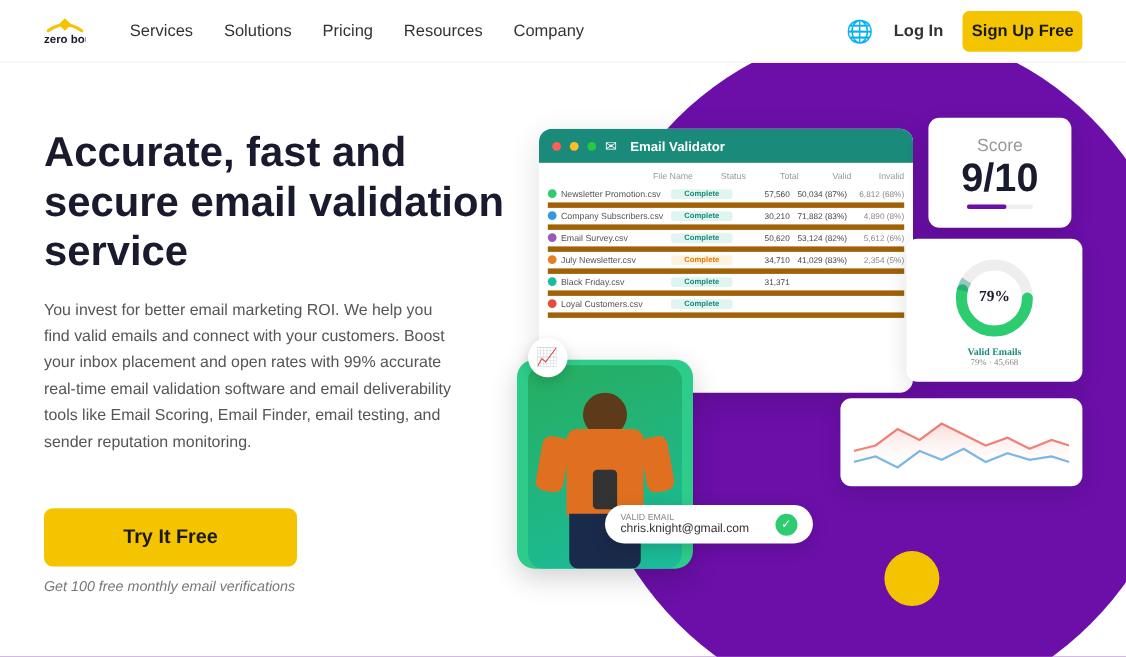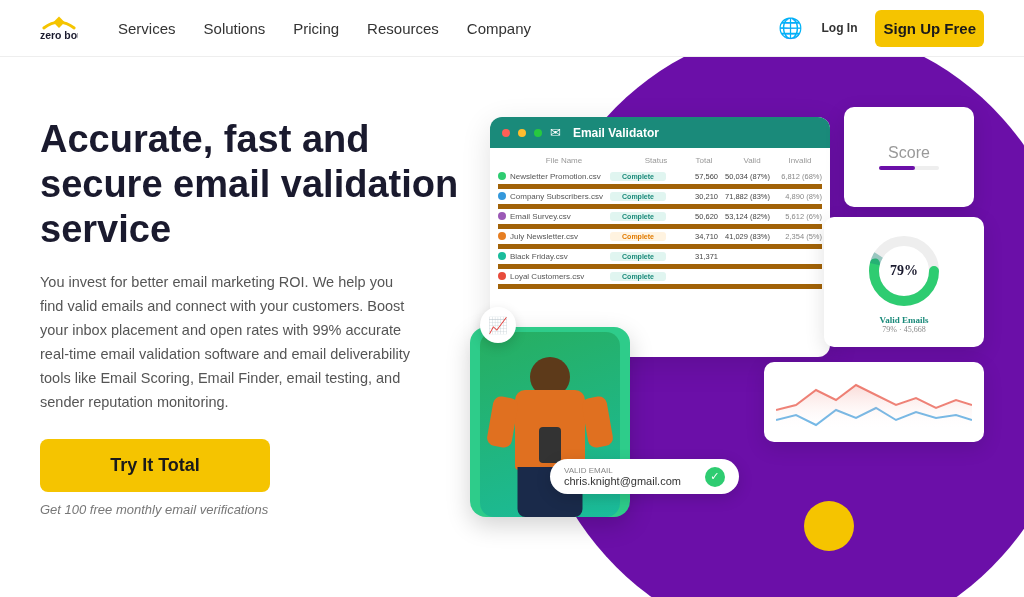--- a/index.html
+++ b/index.html
@@ -16,21 +16,21 @@
       font-size: 22px; font-weight: 800; color: #1a1a2e; margin-right: 40px;
     }
     .logo-icon { width: 38px; height: 28px; }
     .nav-links { display: flex; gap: 28px; flex: 1; }
     .nav-links a {
       text-decoration: none; color: #333; font-size: 15px; font-weight: 500;
     }
     .nav-right { display: flex; align-items: center; gap: 18px; }
     .globe-icon { color: #6b6b6b; font-size: 20px; cursor: pointer; }
     .login-btn {
-      background: none; border: none; font-size: 12px;
+      background: none; border: none; font-size: 15px;
       font-weight: 600; color: #333; cursor: pointer;
     }
     .signup-btn {
       background: #f5c400; border: none; border-radius: 6px;
       padding: 10px 8px; font-size: 15px; font-weight: 700;
       color: #1a1a1a; cursor: pointer;
     }
 
     
     .hero {
@@ -55,21 +55,21 @@
       z-index: 2;
       padding-top: 10px;
     }
     .hero-title {
       font-size: 38px; font-weight: 800;
       color: #1a1a2e; line-height: 1.18;
       margin-bottom: 20px;
     }
     .hero-desc {
       font-size: 14.5px; color: #555; line-height: 1.65;
-      margin-bottom: 24px; max-width: 380px;
+      margin-bottom: 47px; max-width: 380px;
     }
     .try-btn {
       background: #f5c400; border: none; border-radius: 8px;
       padding: 16px 40px; font-size: 18px; font-weight: 700;
       color: #1a1a1a; cursor: pointer; display: block;
       margin-bottom: 10px; width: 230px;
     }
     .free-note {
       font-size: 13px; color: #777; font-style: italic;
     }
@@ -107,21 +107,21 @@
     }
     .dashboard-icon { font-size: 13px; color: #fff; }
 
     .dashboard-table {
       padding: 8px;
     }
     .table-header-row {
       display: flex; gap: 4px; margin-bottom: 4px;
     }
     .th {
-      font-size: 8px; color: #999; flex: 1; text-align: center;
+      font-size: 8px; color: #999; flex: 1; text-align: right;
     }
     .table-row-item {
       display: flex; align-items: flex-start; gap: 4px;
       padding: 3px 0; border-bottom: 5px solid #a16207;
     }
     .row-dot { width: 8px; height: 8px; border-radius: 50%; flex-shrink: 0; }
     .row-name { font-size: 8px; color: #555; flex: 2; }
     .row-badge {
       font-size: 7px; padding: 1px 4px; border-radius: 3px;
       font-weight: 600; flex: 1; text-align: center;
@@ -264,21 +264,21 @@
     <span class="globe-icon">🌐</span>
     <button class="login-btn">Log In</button>
     <button class="signup-btn">Sign Up Free</button>
   </div>
 </nav>
 
 <section class="hero">
   <div class="hero-left">
     <h1 class="hero-title">Accurate, fast and secure email validation service</h1>
     <p class="hero-desc">You invest for better email marketing ROI. We help you find valid emails and connect with your customers. Boost your inbox placement and open rates with 99% accurate real-time email validation software and email deliverability tools like Email Scoring, Email Finder, email testing, and sender reputation monitoring.</p>
-    <button class="try-btn">Try It Total</button>
+    <button class="try-btn">Try It Free</button>
     <p class="free-note">Get 100 free monthly email verifications</p>
   </div>
 
   <div class="hero-right">
 
     <div class="dashboard-card">
       <div class="dashboard-card-header">
         <span class="dot dot-r"></span>
         <span class="dot dot-y"></span>
         <span class="dot dot-g"></span>
@@ -339,20 +339,21 @@
           <span class="row-badge badge-valid">Complete</span>
           <span class="row-num"></span>
           <span class="row-num"></span>
           <span class="row-num2"></span>
         </div>
       </div>
     </div>
 
     <div class="score-card">
       <span class="score-label">Score</span>
+      <span class="score-value">9/10</span>
       <div class="score-bar">
         <div class="score-bar-fill"></div>
       </div>
     </div>
 
     <div class="donut-card">
       <div class="donut-wrapper">
         <svg class="donut-svg" viewBox="0 0 80 80">
 
           <circle cx="40" cy="40" r="30" fill="none" stroke="#eee" stroke-width="10"></circle>

